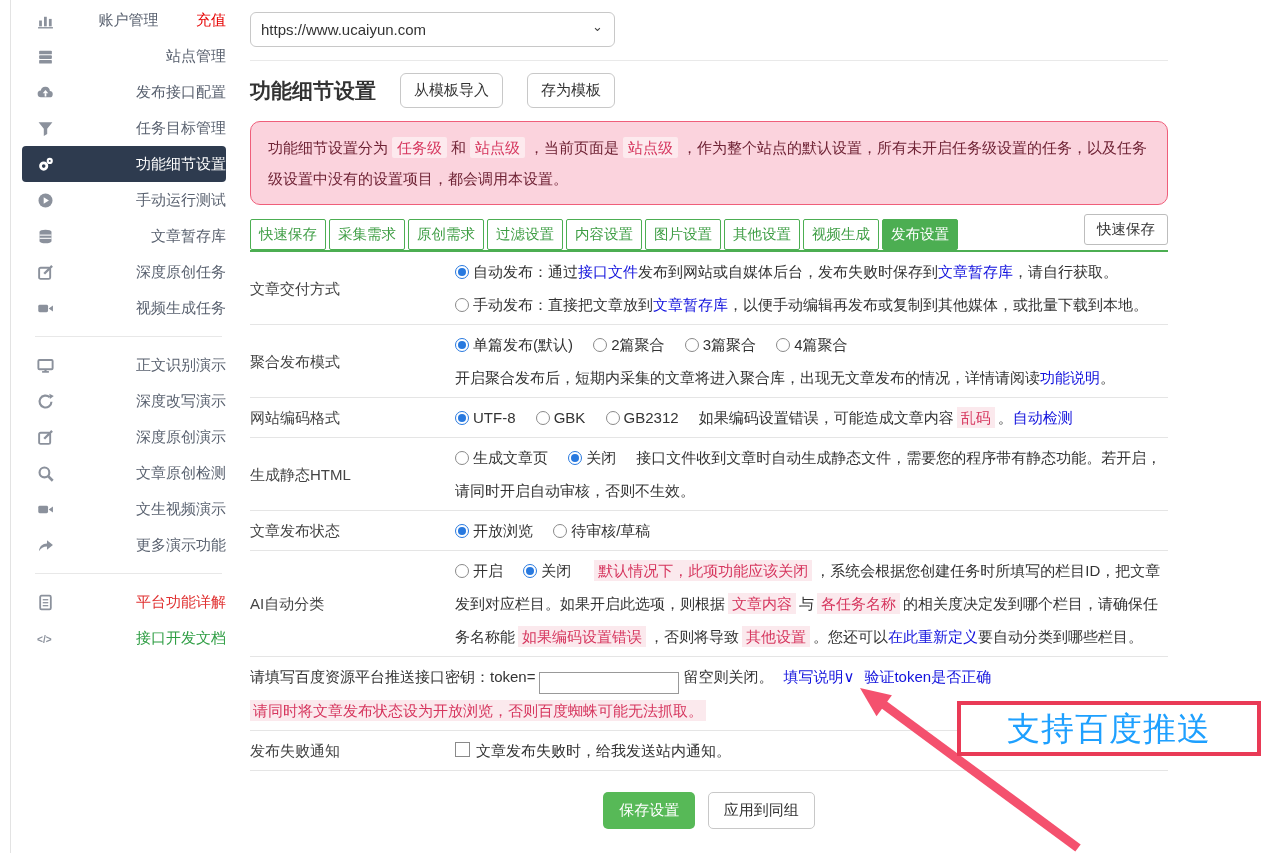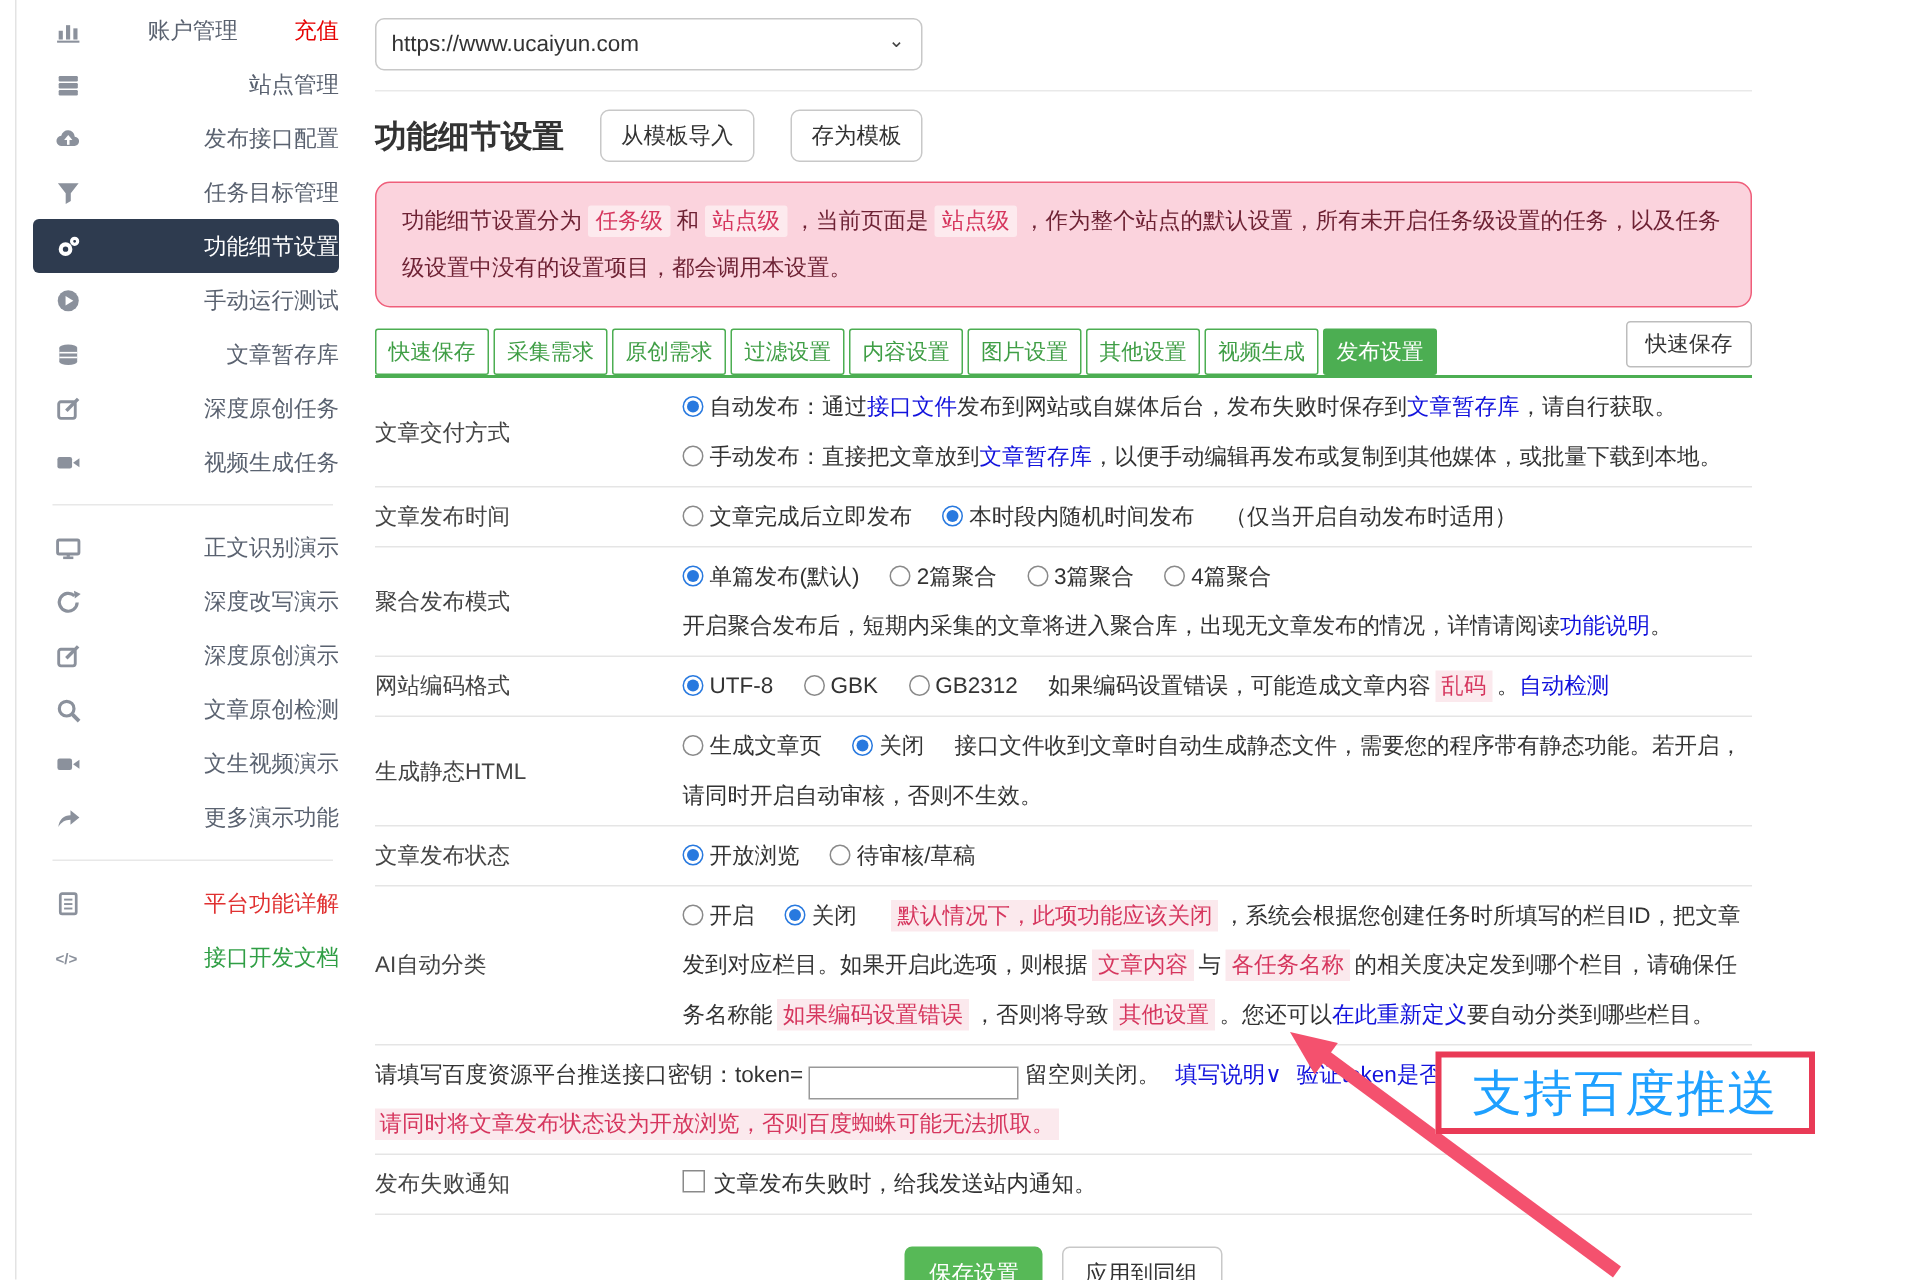--- a/index.html
+++ b/index.html
@@ -54,21 +54,21 @@
     margin-right:6px;cursor:pointer;}
   .token-input{width:130px;height:20px;border:1px solid #999;vertical-align:-5px;margin:0 4px;
     font-size:13px;padding:0 4px;font-family:inherit;}
   .ml10{margin-left:10px;}
   .nowrap{white-space:nowrap;}
   .footer{text-align:center;margin-top:21px;}
   .save-btn{background:#57b957;color:#fff;border:none;border-radius:5px;padding:9px 16px;font-size:15px;
     cursor:pointer;font-family:inherit;}
   .apply-btn{background:#fff;color:#333;border:1px solid #c8c8c8;border-radius:5px;padding:8px 15px;
     font-size:15px;margin-left:8px;cursor:pointer;font-family:inherit;}
-  .callout{position:absolute;left:957px;top:701px;width:253px;height:55px;border:4px solid #e93a56;background:#fff;
+  .callout{position:absolute;left:957px;top:701px;width:304px;height:55px;border:4px solid #e93a56;background:#fff;
     color:#1ea0ff;font-size:33px;text-align:center;line-height:47px;z-index:6;box-sizing:border-box;letter-spacing:1px;}
   .arrow-svg{position:absolute;left:845px;top:672px;z-index:5;pointer-events:none;}
 </style>
 </head>
 <body>
 
 <div class="left-line"></div>
 
 <div class="sidebar">
   <div class="side-item">
@@ -275,28 +275,20 @@
   </div>
 
   <div class="frow">
     <div class="flabel">文章交付方式</div>
     <div class="fcontent">
       <div class="nowrap"><span class="rd on"></span><span>自动发布：通过</span><a class="lnk">接口文件</a><span>发布到网站或自媒体后台，发布失败时保存到</span><a class="lnk">文章暂存库</a><span>，请自行获取。</span></div>
       <div class="nowrap"><span class="rd"></span><span>手动发布：直接把文章放到</span><a class="lnk">文章暂存库</a><span>，以便手动编辑再发布或复制到其他媒体，或批量下载到本地。</span></div>
     </div>
   </div>
 
-  <div class="frow">
-    <div class="flabel">文章发布时间</div>
-    <div class="fcontent">
-      <span class="opt"><span class="rd"></span><span>文章完成后立即发布</span></span>
-      <span class="opt"><span class="rd on"></span><span>本时段内随机时间发布</span></span>
-      <span class="note">（仅当开启自动发布时适用）</span>
-    </div>
-  </div>
 
   <div class="frow">
     <div class="flabel">聚合发布模式</div>
     <div class="fcontent">
       <div>
         <span class="opt"><span class="rd on"></span><span>单篇发布(默认)</span></span>
         <span class="opt"><span class="rd"></span><span>2篇聚合</span></span>
         <span class="opt"><span class="rd"></span><span>3篇聚合</span></span>
         <span class="opt"><span class="rd"></span><span>4篇聚合</span></span>
       </div>

